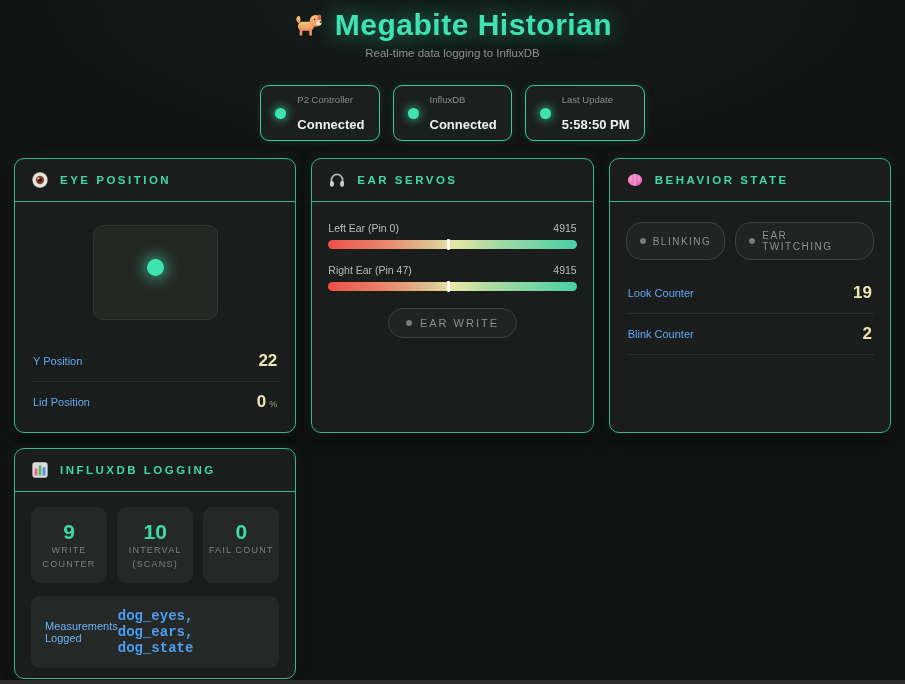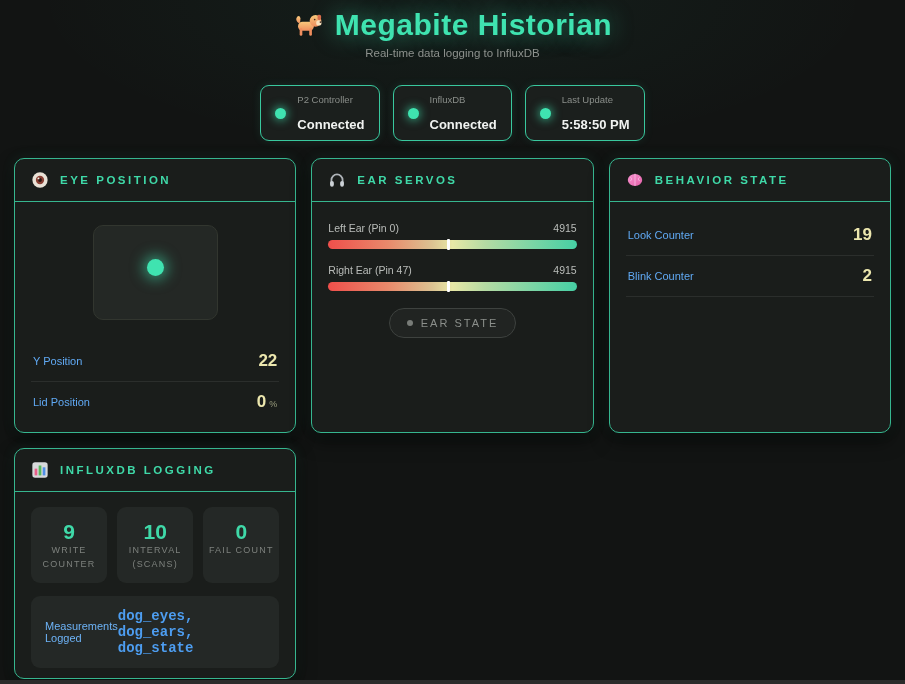--- a/index.html
+++ b/index.html
@@ -224,21 +224,21 @@
         <div class="servo-head">
           <span class="servo-label">Right Ear (Pin 47)</span>
           <span class="servo-value">4915</span>
         </div>
         <div class="servo-bar">
           <span class="servo-marker" style="left: 48%;"></span>
         </div>
       </div>
       <button class="pill-btn" style="font-family:inherit;">
         <span class="pill-dot"></span>
-        <span>EAR STATE</span>
+        <span>EAR WRITE</span>
       </button>
     </div>
   </div>
 
   <div class="card">
     <div class="card-header">
       <span class="icon">
         <svg width="18" height="18" viewBox="0 0 20 20">
           <defs>
             <linearGradient id="braing" x1="0" y1="0" x2="1" y2="1">
@@ -246,20 +246,30 @@
                 <stop offset="1" stop-color="#e45fa8"></stop>
             </linearGradient>
           </defs>
           <ellipse cx="10" cy="10" rx="8" ry="6.8" fill="url(#braing)"></ellipse>
           <path d="M10 3.5 V16 M5 7 q3 1.5 0 4 M15 7 q-3 1.5 0 4" stroke="#f7b2dd" stroke-width="1.1" fill="none" stroke-linecap="round"></path>
         </svg>
       </span>
       <span class="card-title">BEHAVIOR STATE</span>
     </div>
     <div class="card-body">
+      <div class="badges">
+        <span class="badge">
+          <span class="badge-dot"></span>
+          <span>BLINKING</span>
+        </span>
+        <span class="badge">
+          <span class="badge-dot"></span>
+          <span>EAR TWITCHING</span>
+        </span>
+      </div>
       <div class="stat-row">
         <span class="stat-label">Look Counter</span>
         <span class="stat-value">19</span>
       </div>
       <div class="stat-row">
         <span class="stat-label">Blink Counter</span>
         <span class="stat-value">2</span>
       </div>
     </div>
   </div>

